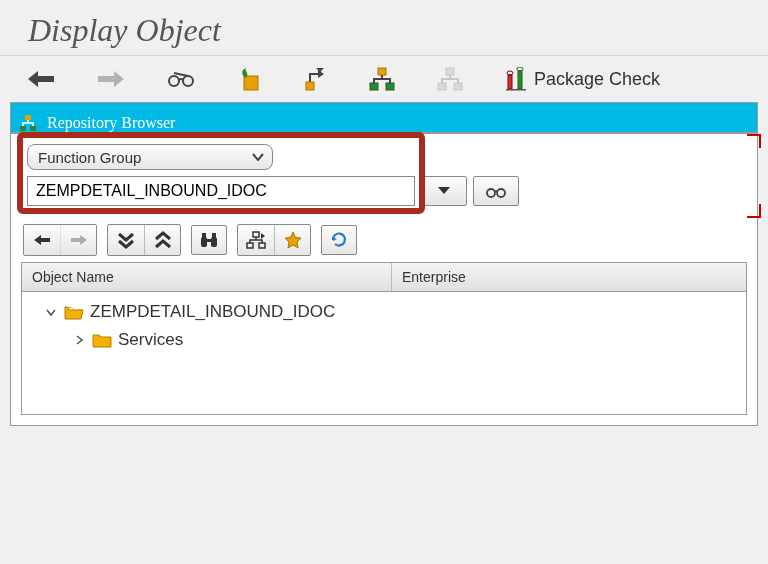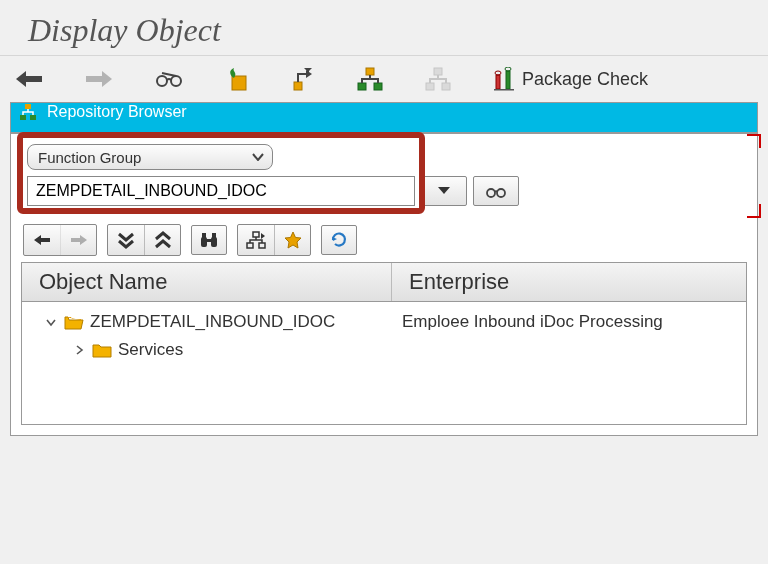--- a/index.html
+++ b/index.html
@@ -16,40 +16,41 @@
     font-style: italic;
     font-size: 32px;
     color: #555;
     margin: 12px 0 6px 28px;
   }
   .divider { height: 1px; background: #d6d6d6; margin: 0 0 4px 0; }
 
   
   .top-toolbar {
     display: flex; align-items: center;
-    padding: 6px 10px 10px 14px;
+    padding: 6px 10px 10px 26px;
     gap: 40px;
   }
   .tb-item { display: inline-flex; align-items: center; cursor: pointer; }
   .tb-item svg { display: block; }
   .tb-text { font-size: 18px; color: #333; margin-left: 4px; }
 
   
   .panel {
     margin: 0 10px 0 10px;
     border: 1px solid #999;
     background: #fff;
     position: relative;
   }
   .browser-row {
-    display: flex; align-items: flex-start;
+    display: flex; align-items: flex-end;
     height: 30px;
     padding: 0 8px;
     gap: 10px;
     border-bottom: 1px solid #999;
+    font-family: Liberation Serif, serif;
   }
   .browser-row.selected {
     background: #00b9e4;
     color: #fff;
   }
   .browser-label { font-size: 16px; }
   .icon-box { display: inline-flex; width: 18px; height: 18px; align-items:center; justify-content:center;}
 
   
   .highlight-area {
@@ -123,21 +124,21 @@
     background: linear-gradient(#fcfcfc,#e6e6e6);
     cursor:pointer;
   }
 
   
   .tbl { margin: 0 10px 10px 10px; border:1px solid #999; background:#fff; }
   .tbl-head {
     display:flex; background: linear-gradient(#f4f4f4,#e0e0e0);
     border-bottom:1px solid #999;
   }
-  .tbl-head .col { padding:6px 17px; font-size:22px; color:#333; }
+  .tbl-head .col { padding:6px 10px; font-size:14px; color:#333; }
   .col.obj { width:370px; border-right:1px solid #bbb; }
   .col.desc { flex:1; }
   .tbl-body { padding: 6px 0 60px 0; font-size:17px; }
   .tree-row { display:flex; align-items:center; padding:4px 10px; }
   .tree-row .cell-obj { width:370px; display:flex; align-items:center; gap:6px; }
   .tree-row .cell-desc { flex:1; color:#333; }
   .indent-1 { padding-left: 12px; }
   .indent-2 { padding-left: 40px; }
   .twisty { width:14px; text-align:center; color:#666; cursor:pointer; font-size:13px;}
   .folder { width:20px; height:16px; display:inline-block; }
@@ -330,21 +331,20 @@
               </svg>
           </span>
           <span class="folder">
             <svg width="20" height="16" viewBox="0 0 20 16">
                 <path d="M1 3 L1 15 L17 15 L19 6 L5 6 L4 3 Z" fill="#f4b200" stroke="#b37f00"></path>
                 <path d="M1 3 L7 3 L8 5 L17 5 L17 6" fill="#e09a00"></path>
               </svg>
           </span>
           <span>ZEMPDETAIL_INBOUND_IDOC</span>
         </div>
-        <div class="cell-desc">Emploee Inbound iDoc Processing</div>
       </div>
       <div class="tree-row">
         <div class="cell-obj indent-2">
           <span class="twisty">
             <svg width="10" height="10" viewBox="0 0 10 10">
                 <path d="M3 1 L8 5 L3 9" fill="none" stroke="#555" stroke-width="1.6"></path>
               </svg>
           </span>
           <span class="folder">
             <svg width="20" height="16" viewBox="0 0 20 16">

